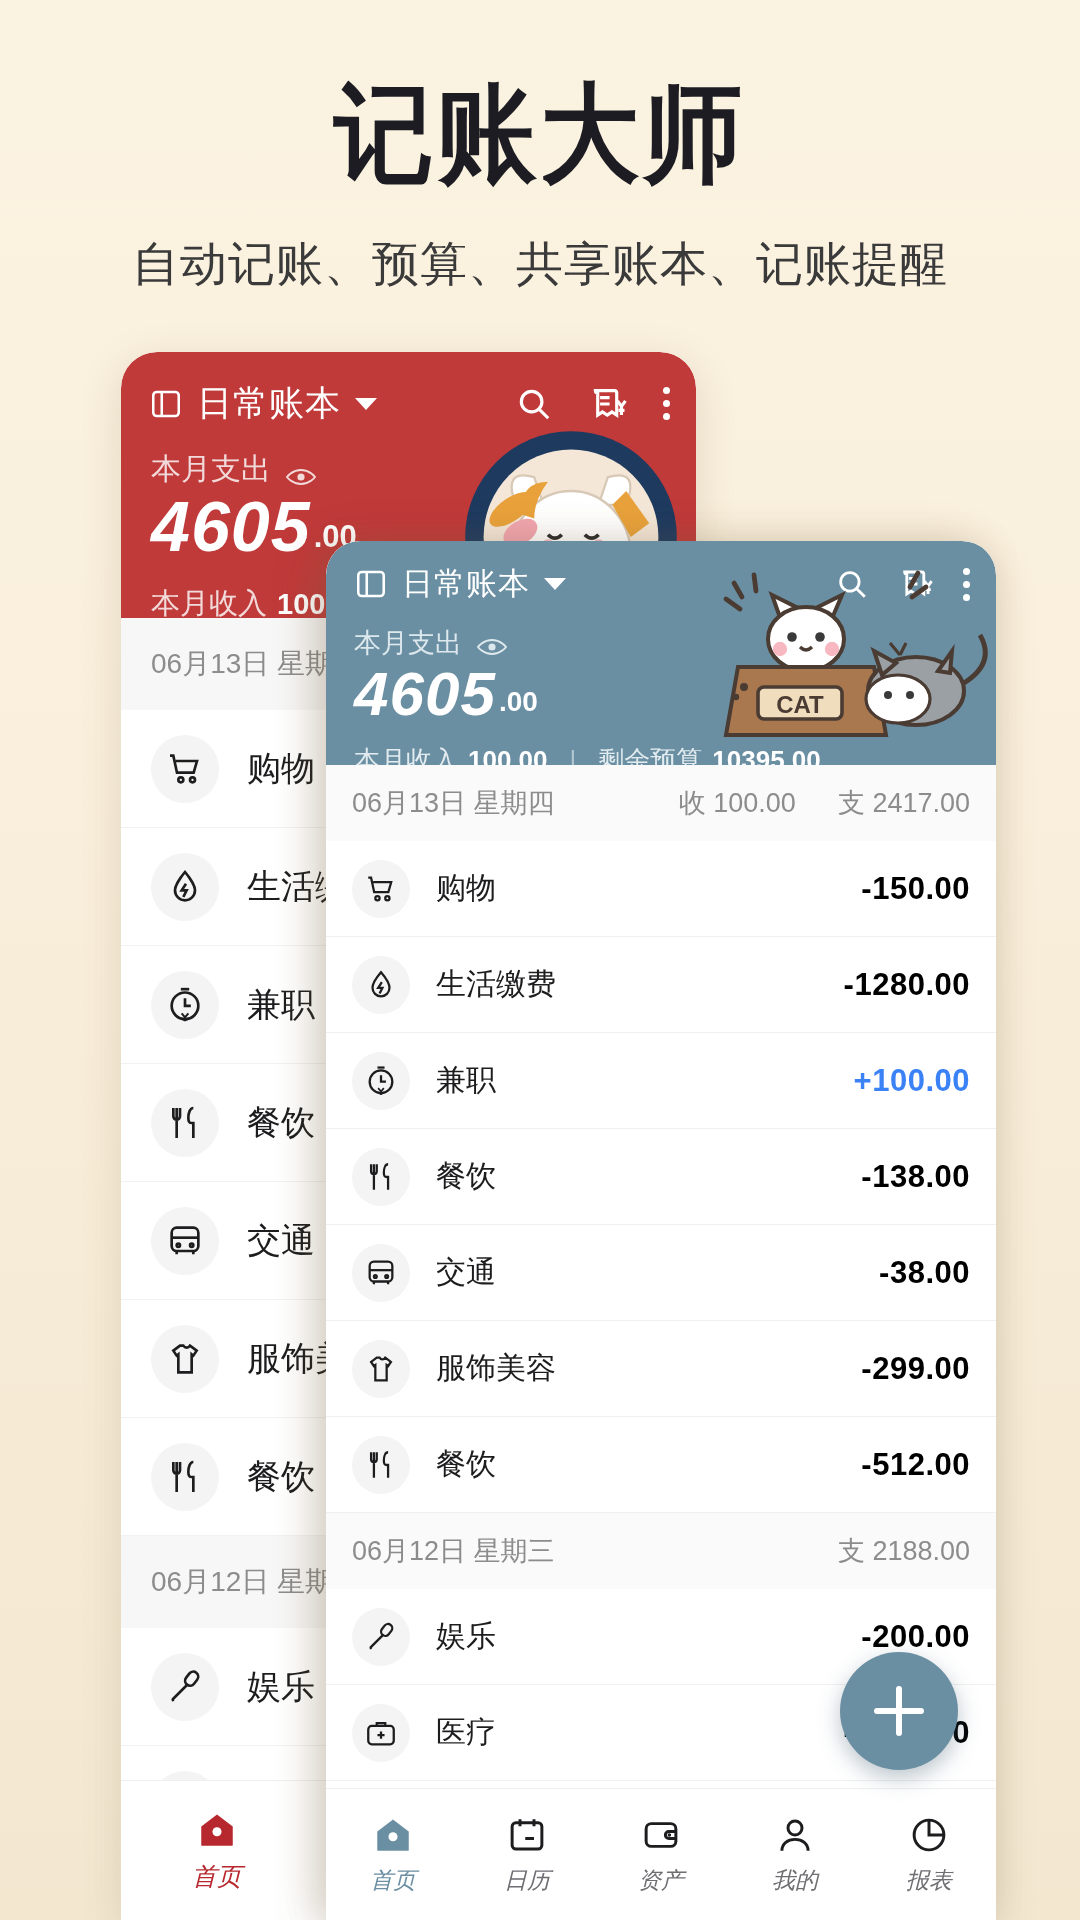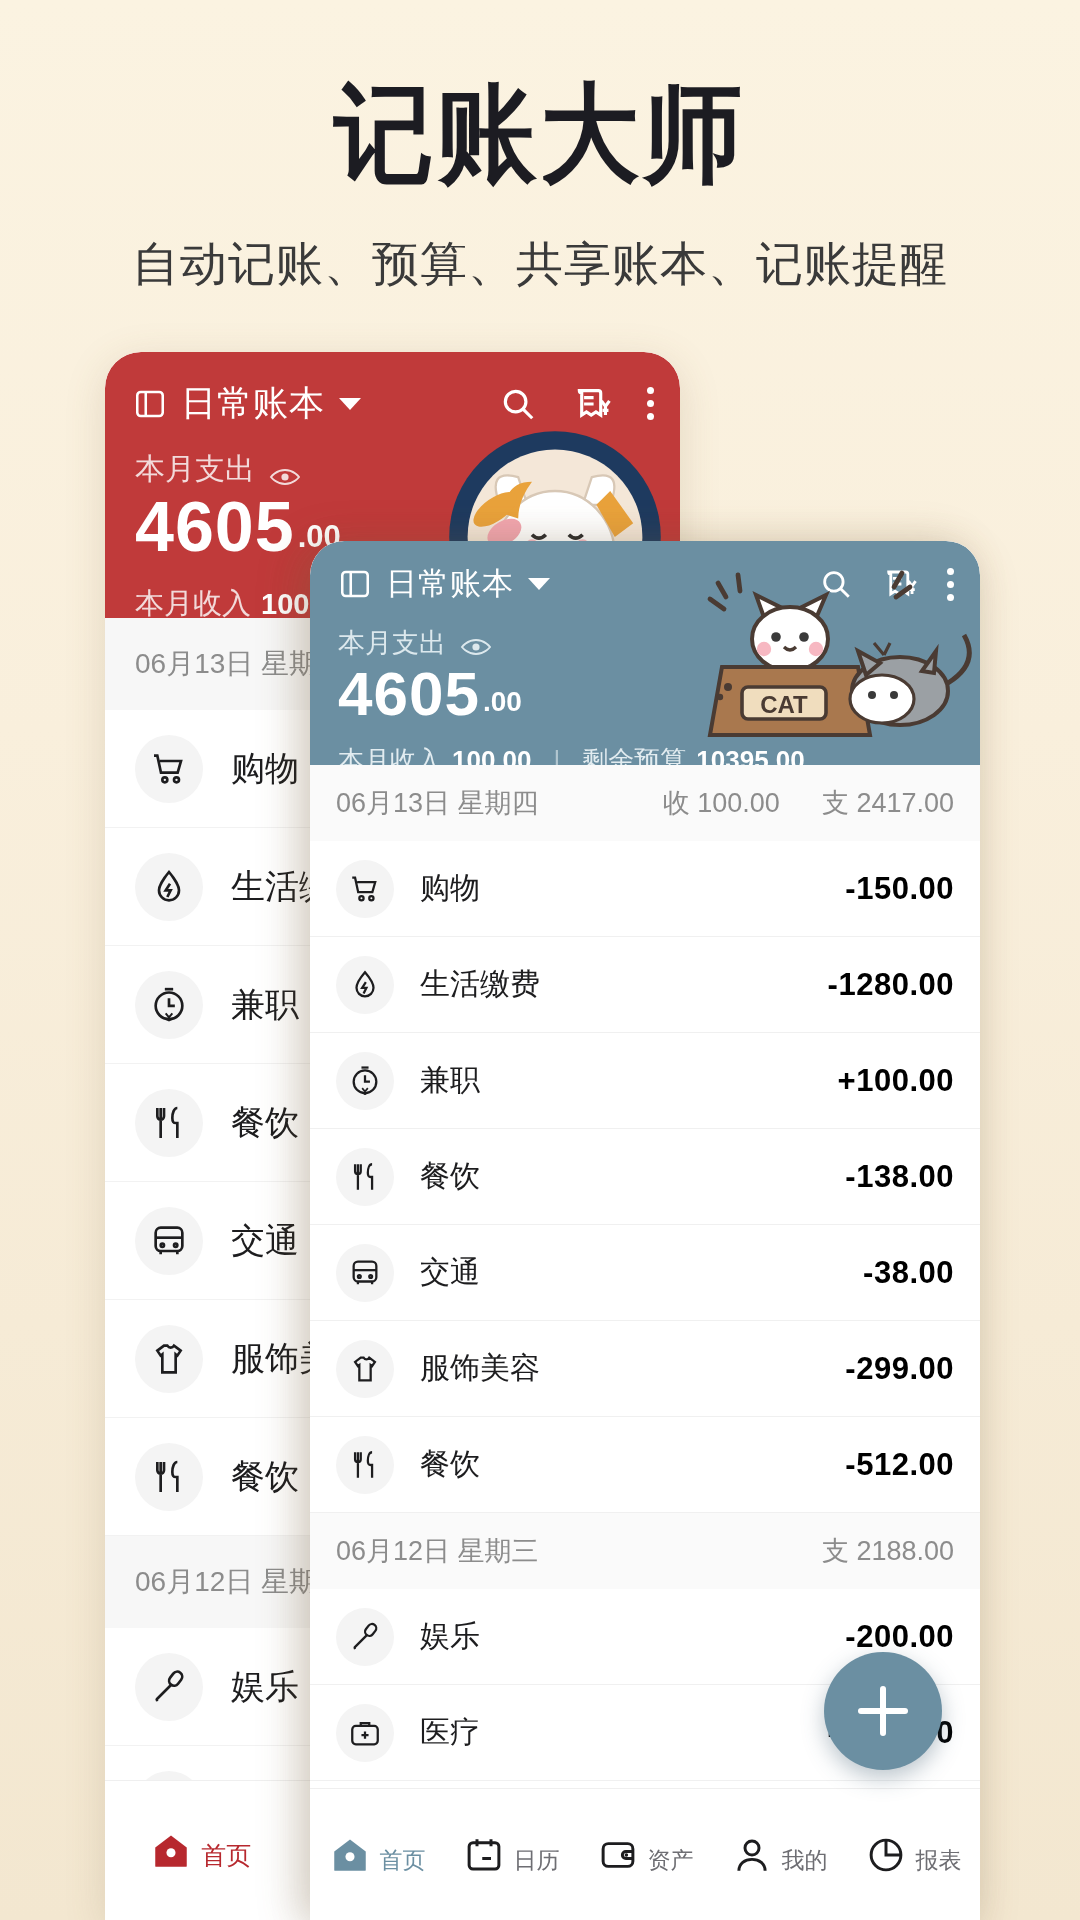--- a/index.html
+++ b/index.html
@@ -26,21 +26,21 @@
   }
   .hero-sub {
     margin-top: 38px;
     font-size: 47px;
     color: #3A3A3A;
     letter-spacing: 1px;
     font-weight: 400;
   }
 
   
-  .phones { position: absolute; left: 0; top: 0; width: 916px; height: 1920px; }
+  .phones { position: absolute; left: 16px; top: 0; width: 916px; height: 1920px; }
 
   .phone {
     position: absolute;
     background: #fff;
     overflow: hidden;
     display: flex;
     flex-direction: column;
   }
   .phone-back {
     left: 105px; top: 352px;
@@ -78,21 +78,21 @@
   .head-blue .hicon { width: 34px; height: 34px; }
   .dots { display: flex; flex-direction: column; gap: 6px; align-items: center; }
   .dots i { width: 7px; height: 7px; border-radius: 50%; background: #fff; display: block; }
 
   .exp-label { display: flex; align-items: center; padding: 22px 12px 0 30px; font-size: 30px; color: #F2DADA; }
   .head-blue .exp-label { color: #DCE8ED; font-size: 27px; padding-top: 20px; padding-left: 28px; }
   .eye { width: 32px; height: 20px; margin-left: 14px; }
 
   .exp-amount { padding: 2px 0 0 30px; display: flex; align-items: flex-end; }
   .head-blue .exp-amount { padding-left: 28px; }
-  .exp-int { font-size: 70px; font-weight: 700; line-height: 1.0; letter-spacing: 1px; }
+  .exp-int { font-size: 70px; font-weight: 700; line-height: 1.0; letter-spacing: 1px; font-style: italic; }
   .head-blue .exp-int { font-size: 62px; }
   .exp-dec { font-size: 31px; font-weight: 700; margin-left: 3px; padding-bottom: 7px; }
   .head-blue .exp-dec { font-size: 28px; }
 
   .sub-row { padding: 22px 0 0 30px; font-size: 29px; color: #F2DADA; display: flex; align-items: center; white-space: nowrap; }
   .head-blue .sub-row { color: #E2ECF0; font-size: 26px; padding-left: 28px; padding-top: 18px; }
   .sub-row b { color: #fff; font-weight: 700; margin-left: 10px; }
   .divider-v { margin: 0 22px; opacity: .6; }
 
   
@@ -121,21 +121,21 @@
     width: 58px; height: 58px; border-radius: 50%;
     background: #F4F4F4; flex: 0 0 auto;
     display: flex; align-items: center; justify-content: center;
   }
   .phone-back .tx-ico { width: 68px; height: 68px; }
   .tx-ico svg { width: 34px; height: 34px; }
   .phone-back .tx-ico svg { width: 40px; height: 40px; }
   .tx-name { margin-left: 26px; font-size: 30px; color: #1D1D1F; }
   .phone-back .tx-name { font-size: 34px; margin-left: 28px; }
   .tx-amt { margin-left: auto; font-size: 31px; font-weight: 700; color: #000000; letter-spacing: .5px; }
-  .tx-amt.income { color: #000000; }
+  .tx-amt.income { color: #3b82f6; }
 
   
   .fab {
     position: absolute; z-index: 4;
     right: 38px; bottom: 150px;
     width: 118px; height: 118px; border-radius: 50%;
     background: #6B8FA2;
     box-shadow: 0 8px 22px rgba(60,90,110,0.35);
     display: flex; align-items: center; justify-content: center;
   }
@@ -144,22 +144,22 @@
   .fab::after { width: 6px; height: 50px; }
 
   
   .nav {
     flex: 0 0 auto; height: 132px;
     background: #fff; border-top: 1px solid #EFEFEF;
     display: flex; align-items: center;
   }
   .phone-back .nav { height: 140px; }
   .nav-item {
-    flex: 1 1 0; display: flex; flex-direction: row;
-    align-items: flex-end; justify-content: center; gap: 9px;
+    flex: 1 1 0; display: flex; flex-direction: column;
+    align-items: center; justify-content: center; gap: 9px; font-style: italic;
   }
   .nav-item svg { width: 42px; height: 42px; }
   .nav-lbl { font-size: 23px; color: #6E6E73; }
   .phone-back .nav-lbl { font-size: 25px; }
   .nav-item.active .nav-lbl { color: #6B8FA2; }
   .phone-back .nav-item.active .nav-lbl { color: #B7282E; }
 </style>
 </head>
 <body>
 

